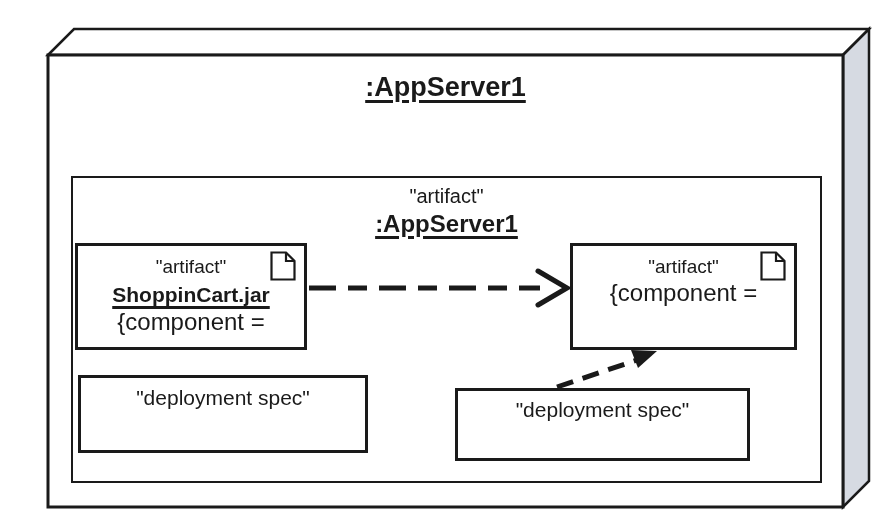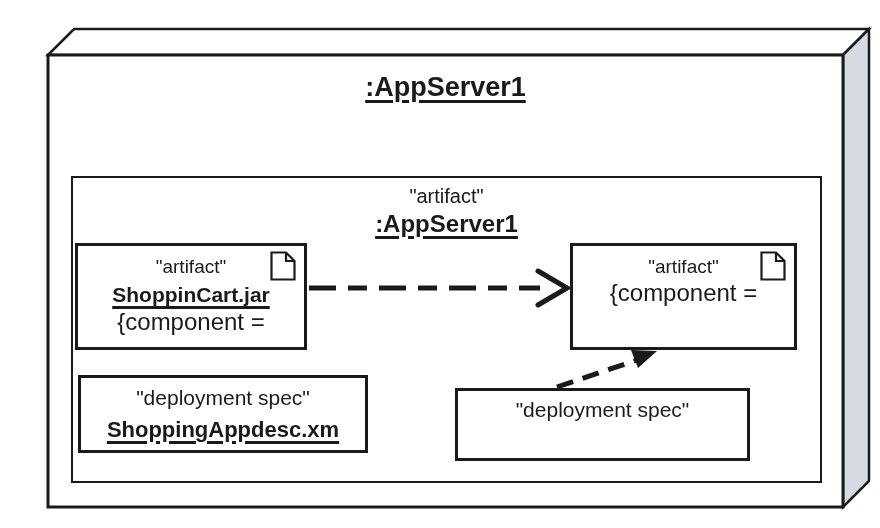--- a/index.html
+++ b/index.html
@@ -88,21 +88,20 @@
         <polygon points="1.5,1.5 16,1.5 24.5,10 24.5,28.5 1.5,28.5" fill="#ffffff" stroke="#1a1a1a" stroke-width="2.2"></polygon>
         <polyline points="16,1.5 16,10 24.5,10" fill="none" stroke="#1a1a1a" stroke-width="2.2"></polyline>
       </svg>
     </span>
     <div class="stereo">"artifact"</div>
     <div class="prop">{component =</div>
   </div>
 
   <div class="abox spec" id="spec-left">
     <div class="stereo">"deployment spec"</div>
-    <div class="name"><span class="u">ShoppingAppdesc.xm</span></div>
   </div>
 
   <div class="abox spec" id="spec-right">
     <div class="stereo">"deployment spec"</div>
   </div>
 
   <svg class="layer arrow-layer" width="880" height="528" viewBox="0 0 880 528">
     <g>
       <line x1="309" y1="288" x2="540" y2="288" stroke="#1a1a1a" stroke-width="5" stroke-dasharray="27 12 19 12"></line>
       <polyline points="538,271 567,288 538,305" fill="none" stroke="#1a1a1a" stroke-width="5" stroke-linecap="round"></polyline>

